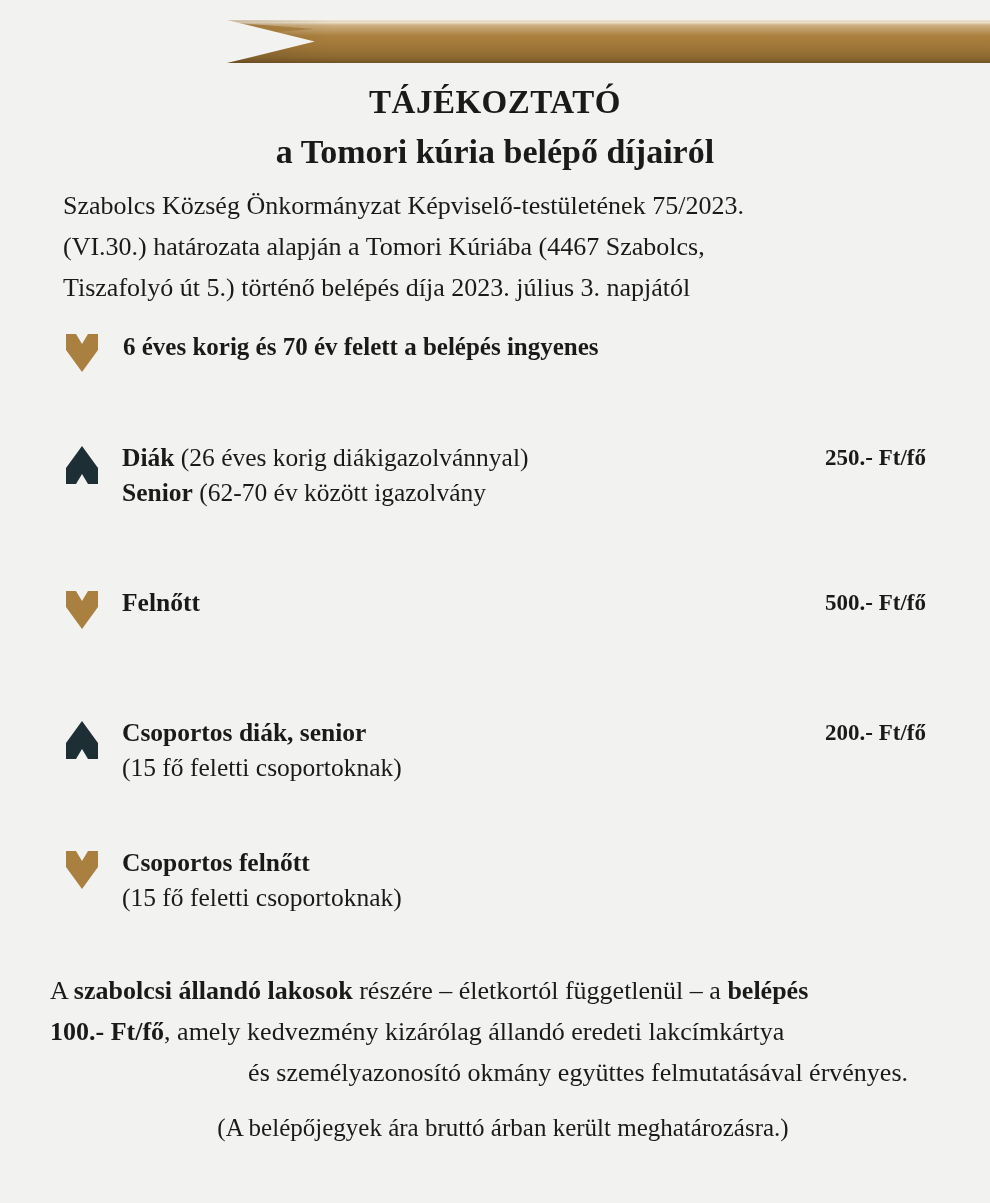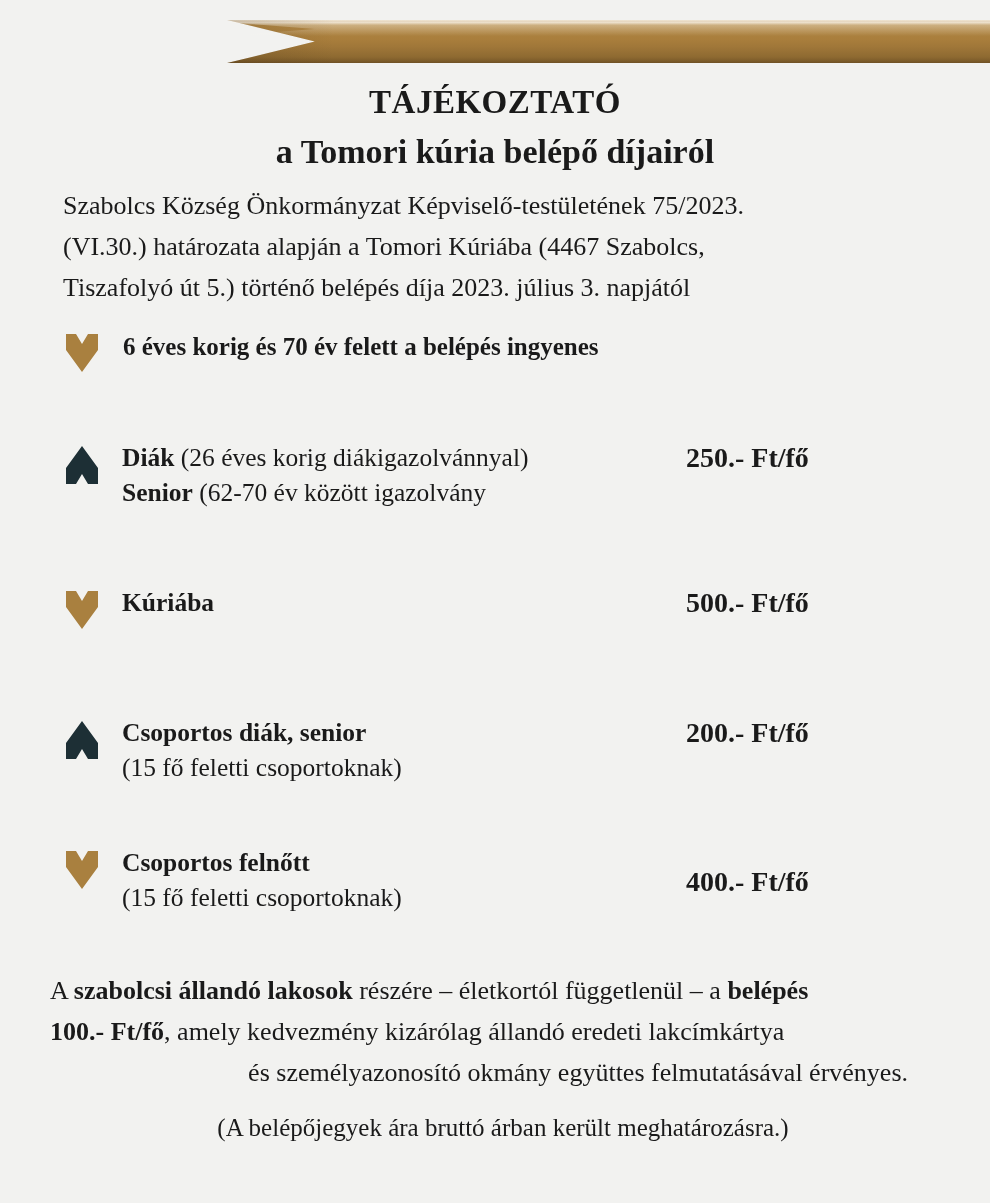--- a/index.html
+++ b/index.html
@@ -138,22 +138,22 @@
     flex: 1 1 auto;
     margin-left: 22px;
     font-size: 25.5px;
     line-height: 35px;
   }
   .price-row .desc .ln { display: block; white-space: nowrap; }
   .price-row .desc b { font-weight: bold; }
   .price-row .desc .reg { font-weight: normal; }
   .price-row .amount {
     flex: 0 0 240px;
-    text-align: left;
-    font-size: 28px;
+    text-align: right;
+    font-size: 23px;
     font-weight: bold;
     line-height: 35px;
   }
 
   #row-diak    { top: 432px; margin-top: 8px; }
   #row-felnott { top: 585px; }
   #row-csop-diak { top: 715px; }
   #row-csop-felnott { top: 845px; }
 
   #row-csop-felnott .amount { margin-top: 19px; }
@@ -221,21 +221,21 @@
   <span class="amount">250.- Ft/fő</span>
 </div>
 
 <div class="price-row" id="row-felnott">
   <span class="marker chev">
     <svg width="36" height="42" viewBox="0 0 36 42" aria-hidden="true">
       <path d="M2 2 H12 L18 12 L24 2 H34 V18 L18 40 L2 18 Z" fill="#a9803f"></path>
     </svg>
   </span>
   <span class="desc">
-    <span class="ln"><b>Kúriába</b></span>
+    <span class="ln"><b>Felnőtt</b></span>
   </span>
   <span class="amount">500.- Ft/fő</span>
 </div>
 
 <div class="price-row" id="row-csop-diak">
   <span class="marker chev">
     <svg width="36" height="42" viewBox="0 0 36 42" aria-hidden="true">
       <path d="M18 2 L34 24 V40 H24 L18 30 L12 40 H2 V24 Z" fill="#1d2f35"></path>
     </svg>
   </span>
@@ -249,21 +249,20 @@
 <div class="price-row" id="row-csop-felnott">
   <span class="marker chev">
     <svg width="36" height="42" viewBox="0 0 36 42" aria-hidden="true">
       <path d="M2 2 H12 L18 12 L24 2 H34 V18 L18 40 L2 18 Z" fill="#a9803f"></path>
     </svg>
   </span>
   <span class="desc">
     <span class="ln"><b>Csoportos felnőtt</b></span>
     <span class="ln reg">(15 fő feletti csoportoknak)</span>
   </span>
-  <span class="amount">400.- Ft/fő</span>
 </div>
 
 <div class="footer-note">
   <div><span>A </span><b>szabolcsi állandó lakosok</b><span> részére – életkortól függetlenül – a </span><b>belépés</b></div>
   <div><b>100.- Ft/fő</b><span>, amely kedvezmény kizárólag állandó eredeti lakcímkártya</span></div>
   <div class="last-line">és személyazonosító okmány együttes felmutatásával érvényes.</div>
 </div>
 
 <div class="closing-note">(A belépőjegyek ára bruttó árban került meghatározásra.)</div>
 

